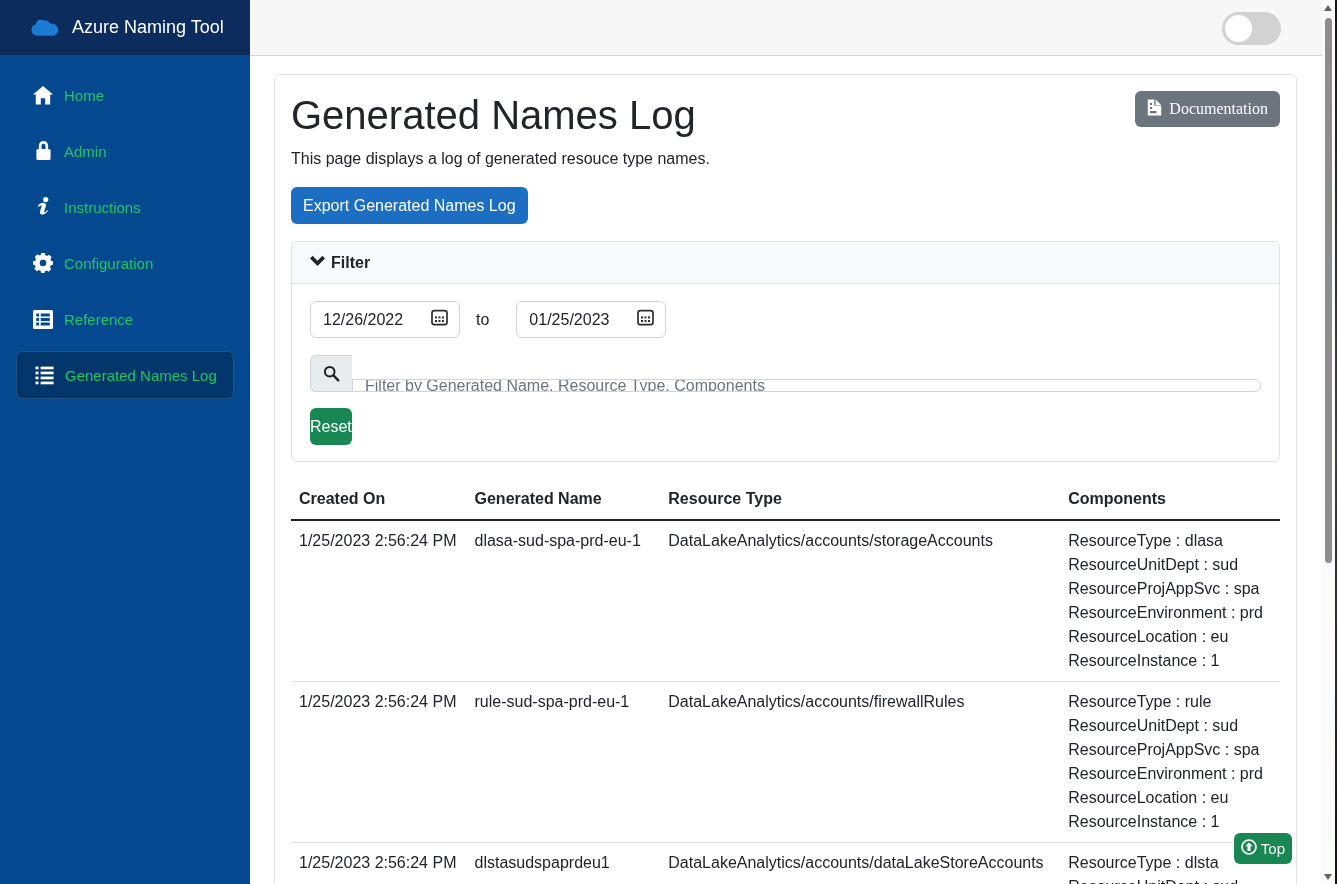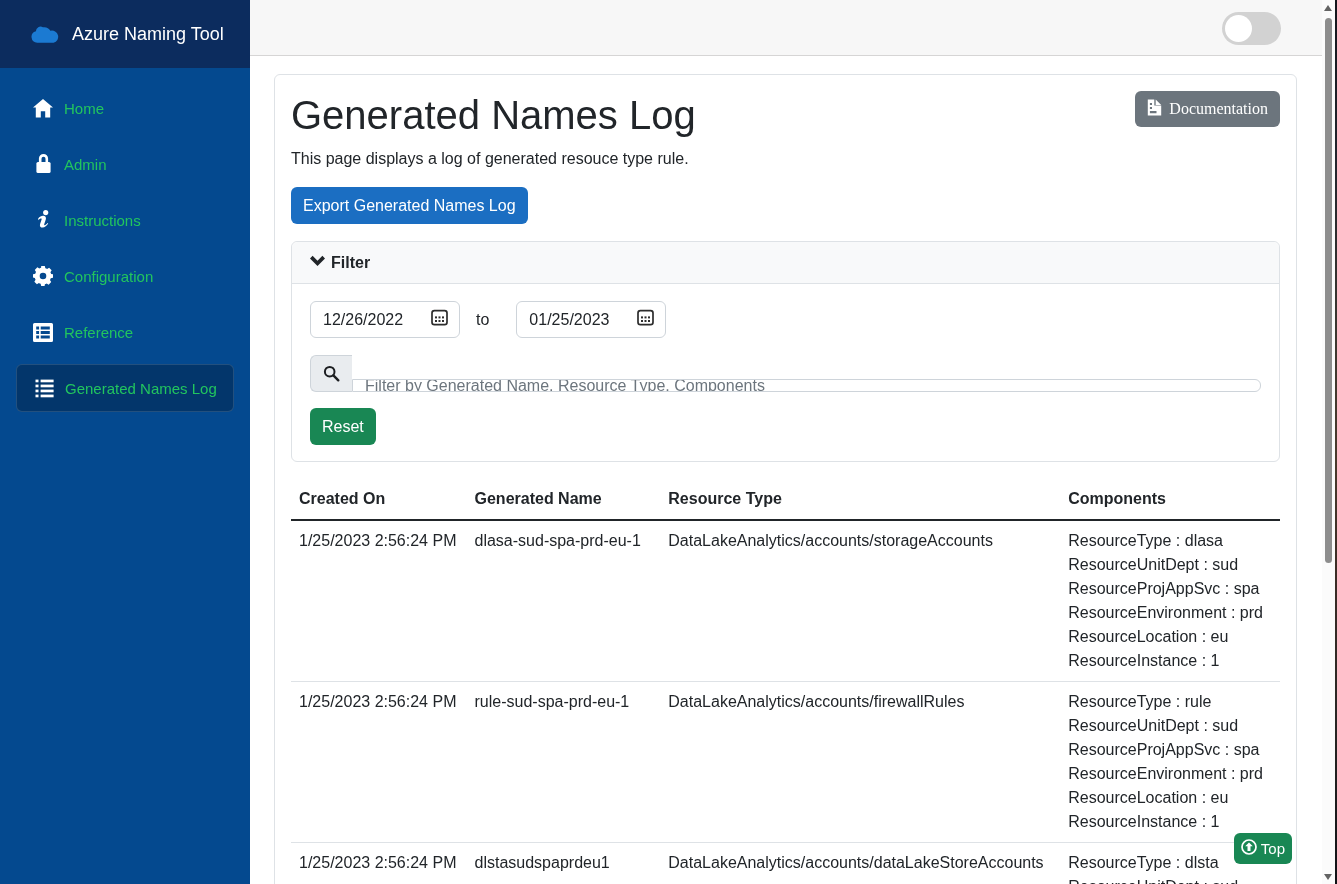--- a/index.html
+++ b/index.html
@@ -12,21 +12,21 @@
   }
 
   
   .sidebar {
     position: absolute; left: 0; top: 0;
     width: 250px; height: 884px;
     background: #04498f;
     z-index: 5;
   }
   .brand {
-    height: 68px;
+    height: 55px;
     background: #0c2c5e;
     display: flex; align-items: center;
     padding-left: 31px;
   }
   .brand-icon { display: flex; align-items: center; }
   .brand-title {
     color: #ffffff; font-size: 18px; margin-left: 13px; white-space: nowrap;
   }
   .nav-list { list-style: none; padding-top: 16px; }
   .nav-item { margin-bottom: 8px; }
@@ -125,21 +125,21 @@
     display: flex; align-items: center; justify-content: center;
   }
   .search-input {
     flex: 1; border: 1px solid #ced4da; border-radius: 0 6px 6px 0;
     padding: 0 12px; font-size: 16px; font-family: inherit; color: #212529;
     outline: none;
     margin-top: 24px;
   }
   .search-input::placeholder { color: #6c757d; opacity: 1; }
   .btn-reset {
-    margin-top: 16px; height: 37px; padding: 0 12px;
+    margin-top: 16px; height: 37px; padding: 0 0;
     background: #198754; font-size: 16px;
     display: block;
   }
 
   
   table.log-table {
     margin-top: 17px; width: 100%;
     border-collapse: collapse;
     font-size: 16px; line-height: 24px; color: #212529;
   }
@@ -302,21 +302,21 @@
           <span>
             <svg width="15" height="17" viewBox="0 0 15 17">
               <path fill="#fff" fill-rule="evenodd" d="M0.8 0.6 H7.3 V6.6 H14.2 V16.4 H0.8 Z
                 M2.9 4 h2.1 v2.1 H2.9 Z M2.9 8 h2.1 v2.1 H2.9 Z M2.9 12 h6.6 v2.2 H2.9 Z"></path>
               <path fill="#fff" d="M8.7 0.6 L14.2 6.1 H8.7 Z"></path>
             </svg>
           </span>
           <span>Documentation</span>
         </button>
       </div>
-      <p class="subtitle">This page displays a log of generated resouce type rule.</p>
+      <p class="subtitle">This page displays a log of generated resouce type names.</p>
       <button class="btn btn-export">Export Generated Names Log</button>
 
       <section class="filter-panel">
         <div class="filter-header">
           <span>
             <svg width="15" height="13" viewBox="0 0 15 13">
               <path fill="#212529" d="M2.6 0.8 L7.5 5.7 12.4 0.8 15 3.4 7.5 10.9 0 3.4 Z"></path>
             </svg>
           </span>
           <span class="filter-title">Filter</span>

